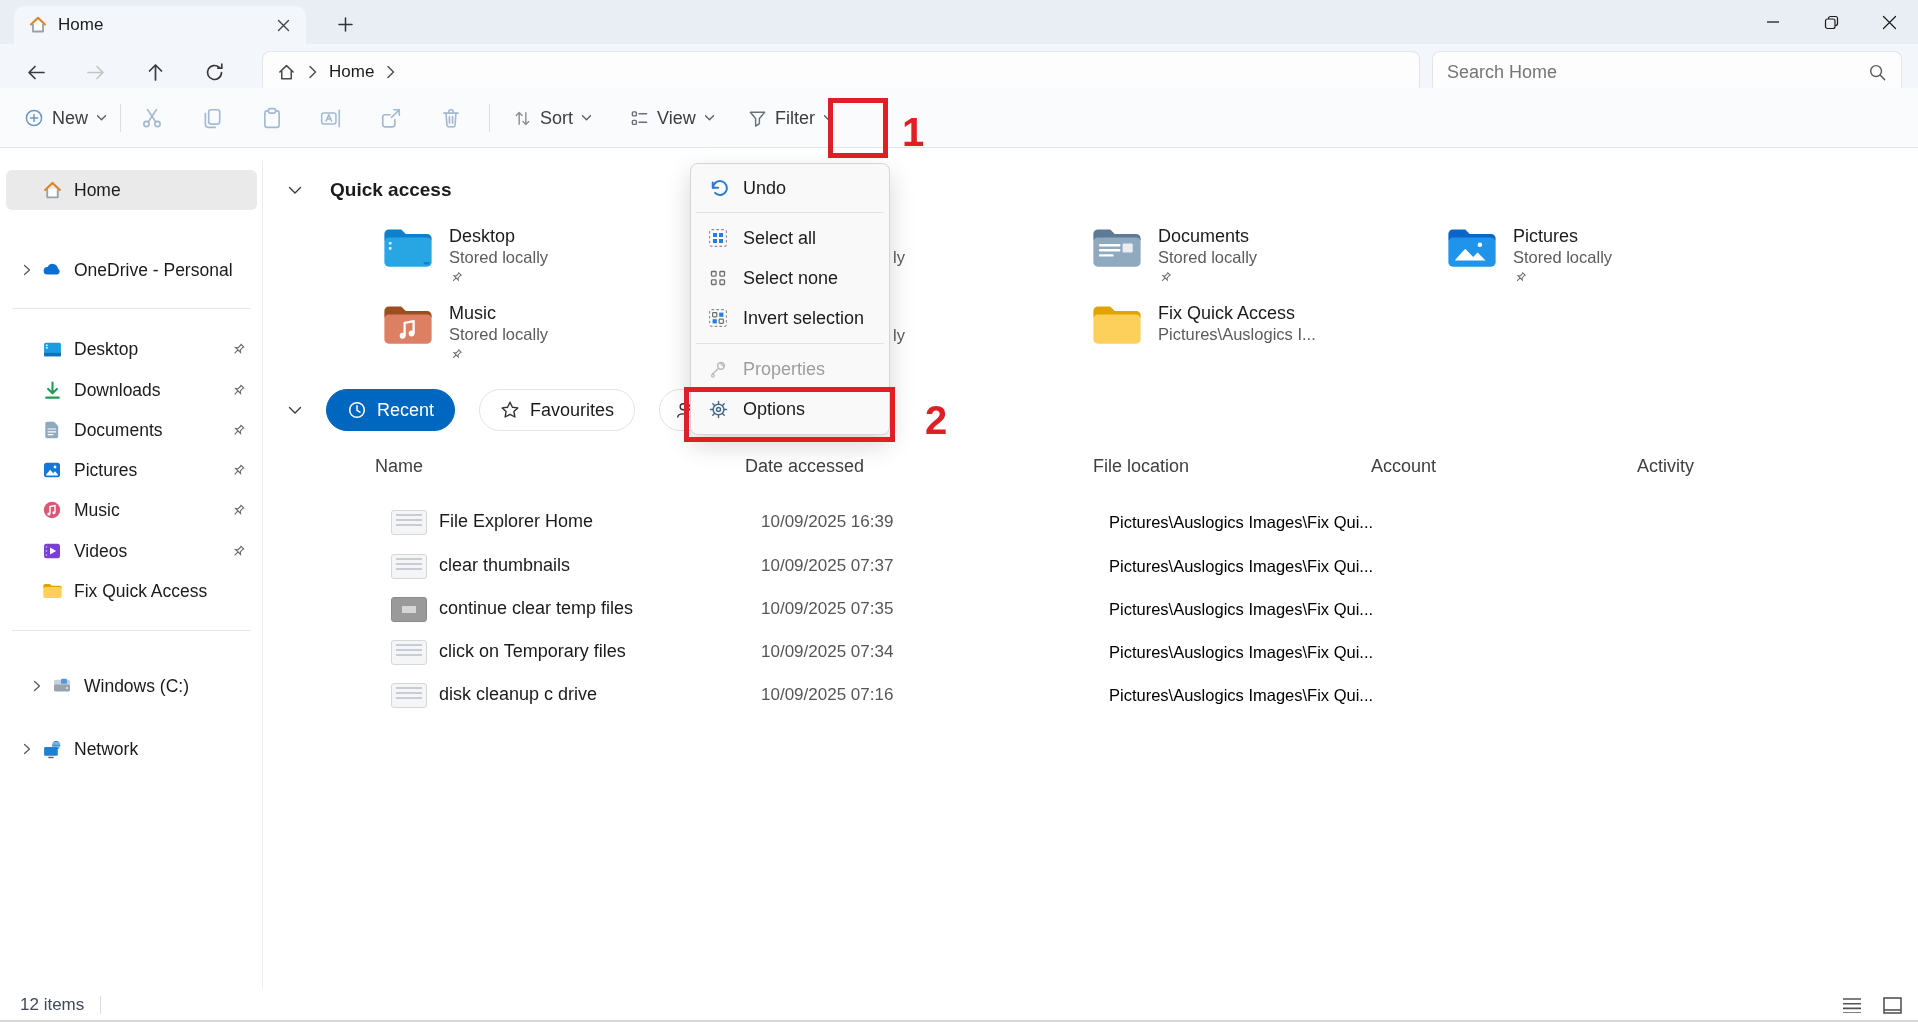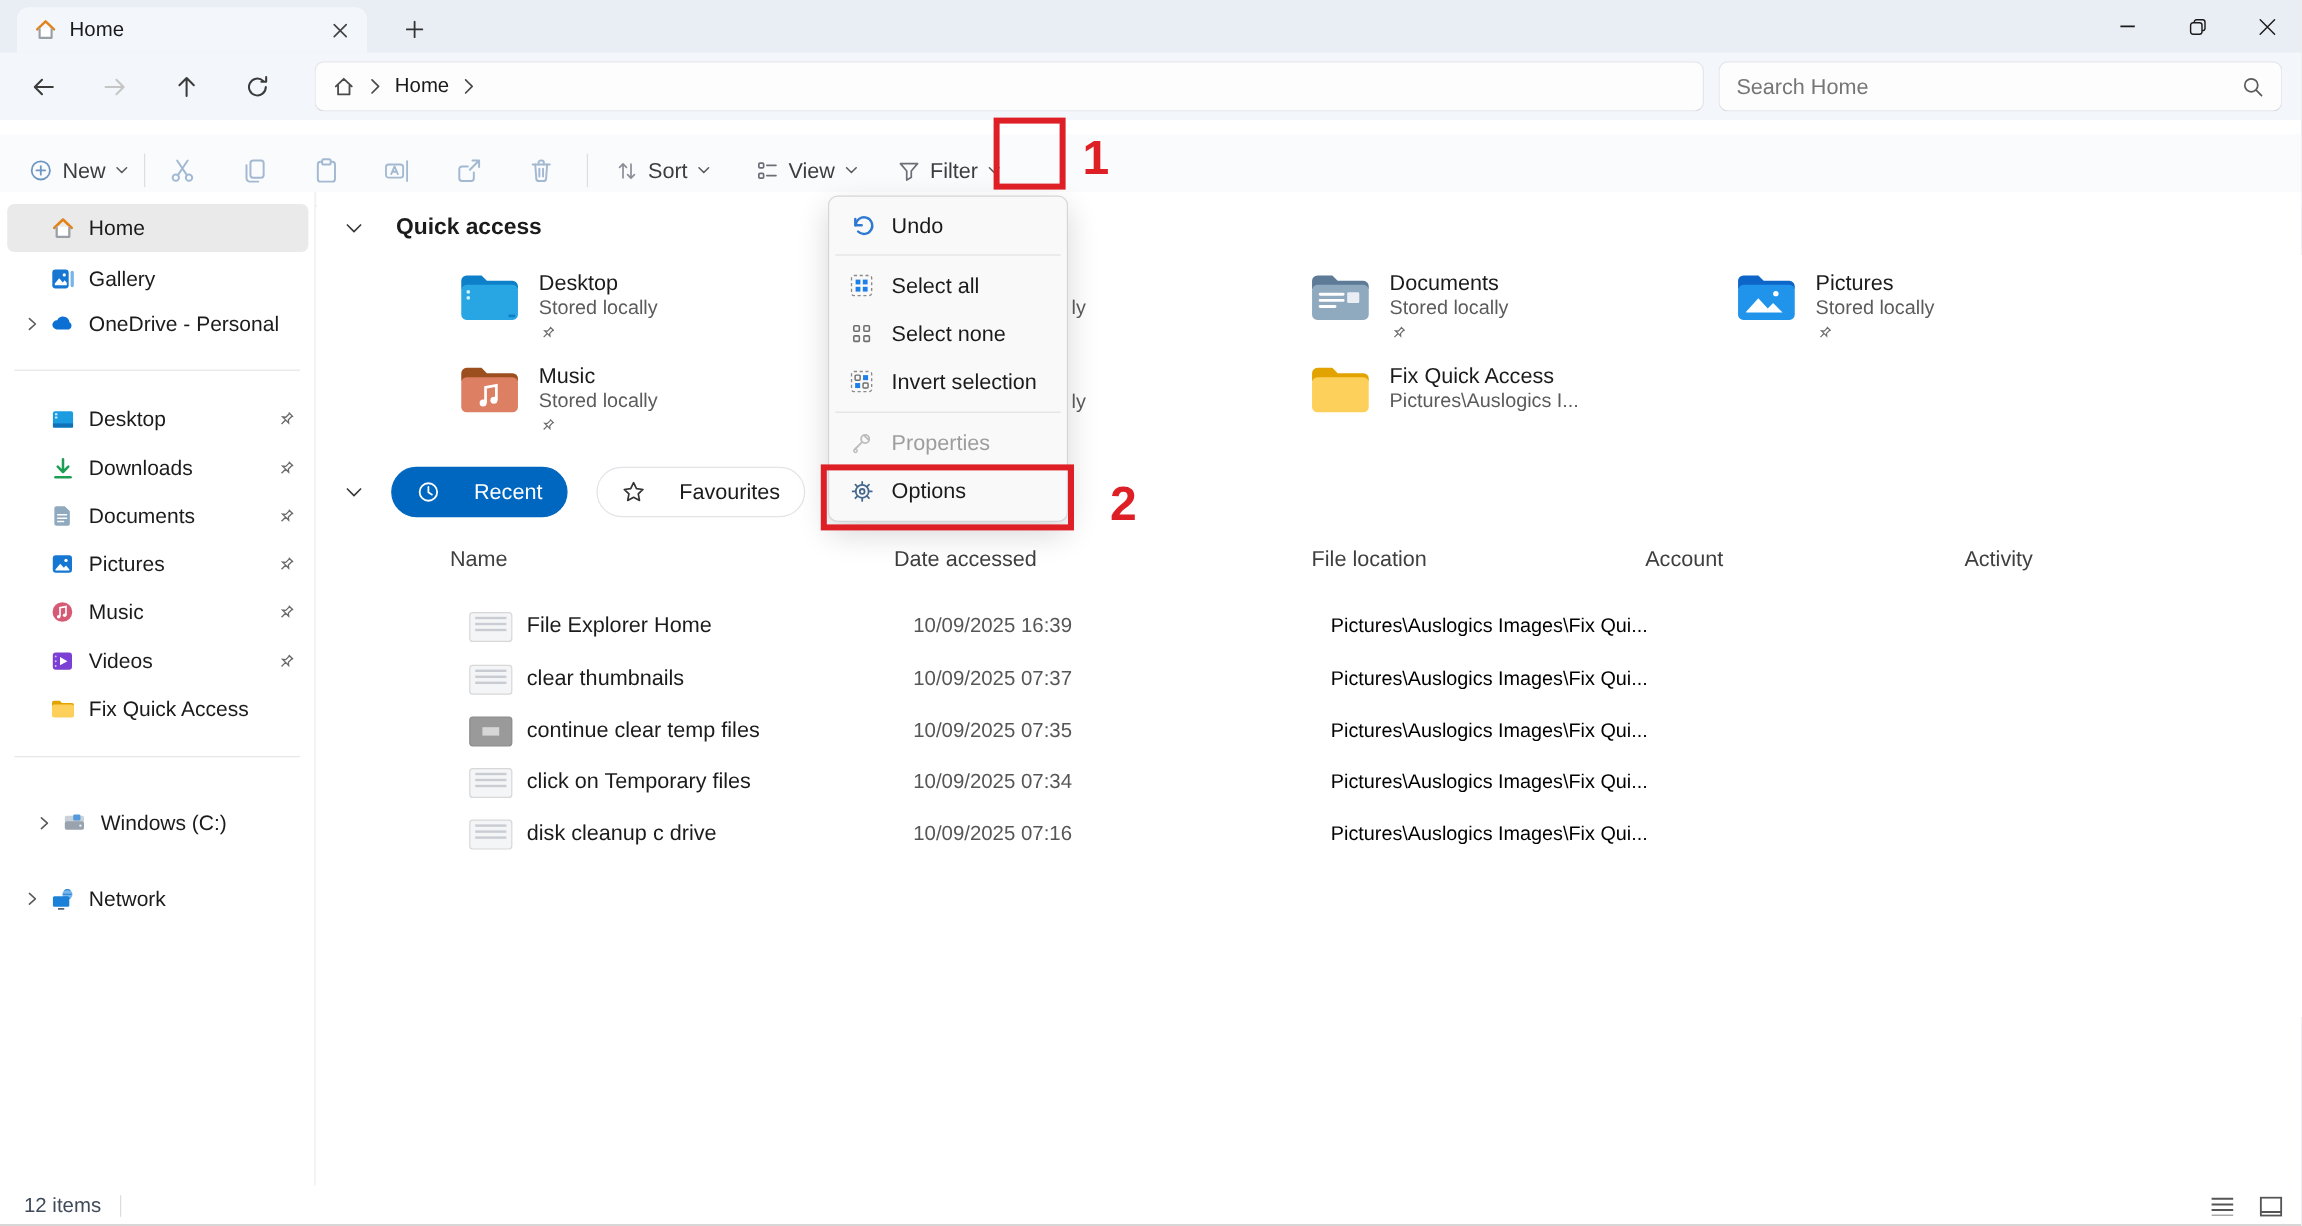--- a/index.html
+++ b/index.html
@@ -26,21 +26,21 @@
               border:1px solid #e4e5ea; border-bottom-color:#d9dade; border-radius:8px; display:flex;
               align-items:center; padding:0 14px; gap:12px; }
   .crumb-text { font-size:17px; color:#1b1b1b; }
   .searchbar { position:absolute; left:1432px; top:7px; width:470px; height:42px; background:#fdfdfe;
                border:1px solid #e4e5ea; border-bottom-color:#d9dade; border-radius:8px; display:flex;
                align-items:center; padding:0 14px; }
   .search-ph { flex:1; font-size:18px; color:#7e7e7e; border:none; outline:none; background:transparent;
                font-family:"Liberation Sans", sans-serif; }
 
   
-  .toolbar { position:absolute; left:0; top:112px; right:0; height:60px; background:#fafbfd;
+  .toolbar { position:absolute; left:0; top:88px; right:0; height:60px; background:#fafbfd;
              border-bottom:1px solid #e3e4e9; }
   .tbtn { position:absolute; top:13px; height:34px; display:flex; align-items:center; gap:8px;
           padding:0 8px; border-radius:6px; font-size:18px; color:#3d3d3d; }
   .tico { position:absolute; top:17px; width:36px; height:26px; display:flex; align-items:center;
           justify-content:center; border-radius:5px; }
   .tsep { position:absolute; top:16px; width:1px; height:28px; background:#dcdee3; }
   .more-btn { position:absolute; left:836px; top:113px; width:44px; height:34px; display:flex; align-items:center;
               justify-content:center; gap:4px; border-radius:6px; }
   .dot { width:4px; height:4px; border-radius:50%; background:#1b1b1b; }
   .details-btn { position:absolute; right:22px; top:113px; height:34px; display:flex; align-items:center; gap:9px;
@@ -63,21 +63,21 @@
   .main { position:absolute; left:264px; top:160px; right:0; bottom:34px; background:#fff; }
   .qa-header { position:absolute; left:24px; top:14px; height:32px; display:flex; align-items:center; gap:28px; }
   .qa-title { font-size:19px; font-weight:600; color:#1b1b1b; }
   .tile { position:absolute; display:flex; gap:14px; width:330px; }
   .tile-name { font-size:18px; color:#1b1b1b; line-height:22px; }
   .tile-sub  { font-size:16.5px; color:#5b5b5b; line-height:21px; }
   .tile-pin  { margin-top:2px; }
   .frag { position:absolute; font-size:16.5px; color:#5b5b5b; }
 
   .pillrow { position:absolute; left:24px; top:228px; height:44px; display:flex; align-items:center; gap:24px; }
-  .pill { height:42px; border-radius:21px; display:flex; align-items:center; gap:28px; padding:0 20px;
+  .pill { height:42px; border-radius:21px; display:flex; align-items:center; gap:10px; padding:0 20px;
           font-size:18px; background:#fff; border:1px solid #e3e3e8; color:#1b1b1b; white-space:nowrap; }
   .pill.active { background:#0067c0; border-color:#0067c0; color:#fff; }
   .pill.clipped { width:92px; padding:0 0 0 16px; overflow:hidden; }
 
   .thead { position:absolute; top:296px; height:30px; font-size:18px; color:#3f3f3f; }
   .tcell { position:absolute; white-space:nowrap; }
   .trow { position:absolute; left:104px; right:20px; height:44px; border-radius:5px; }
   .trow .thumb { position:absolute; left:23px; top:9px; width:36px; height:25px; border-radius:3px;
                  border:1px solid #d7d7d7; background:#f4f5f7; overflow:hidden; }
   .thumb.dark { background:#9a9a9a; border-color:#8b8b8b; }
@@ -326,32 +326,20 @@
       <span class="exp-slot"></span>
       <span class="side-ic">
         <svg width="21" height="21" viewBox="0 0 20 20" fill="none">
             <path d="M3 9.5 L10 2.8 L17 9.5" stroke="#e2821a" stroke-width="2" stroke-linecap="round" stroke-linejoin="round"></path>
             <path d="M5 8.6 V16.5 H15 V8.6" stroke="#9aa0a8" stroke-width="1.8" stroke-linejoin="round" fill="#fff"></path>
           </svg>
       </span>
       <span class="side-label">Home</span>
     </div>
 
-    <div class="side-item" style="top:52px">
-      <span class="exp-slot"></span>
-      <span class="side-ic">
-        <svg width="21" height="21" viewBox="0 0 20 20">
-            <rect x="1.5" y="2.5" width="13" height="15" rx="2.5" fill="#1677d2"></rect>
-            <circle cx="11" cy="6.8" r="1.3" fill="#fff"></circle>
-            <path d="M3.5 13.5 L7 9.5 L9.8 12.8 L11.3 11 L13 13 V15 H3.5 Z" fill="#fff"></path>
-            <rect x="16" y="3.5" width="2.6" height="13" rx="1.3" fill="#7ab4e8"></rect>
-          </svg>
-      </span>
-      <span class="side-label">Gallery</span>
-    </div>
 
     <div class="side-item" style="top:90px">
       <span class="exp-slot">
         <svg width="8" height="12" viewBox="0 0 8 12">
             <path d="M1.5 1.5 L6.5 6 L1.5 10.5" stroke="#5a5a5a" stroke-width="1.3" fill="none" stroke-linecap="round" stroke-linejoin="round"></path>
           </svg>
       </span>
       <span class="side-ic">
         <svg width="22" height="22" viewBox="0 0 22 22">
             <path d="M6.2 15.5 a3.8 3.8 0 0 1 .5-7.6 5.4 5.4 0 0 1 10.2 1.6 3.3 3.3 0 0 1-.4 6 z" fill="#0b6fd4"></path>

